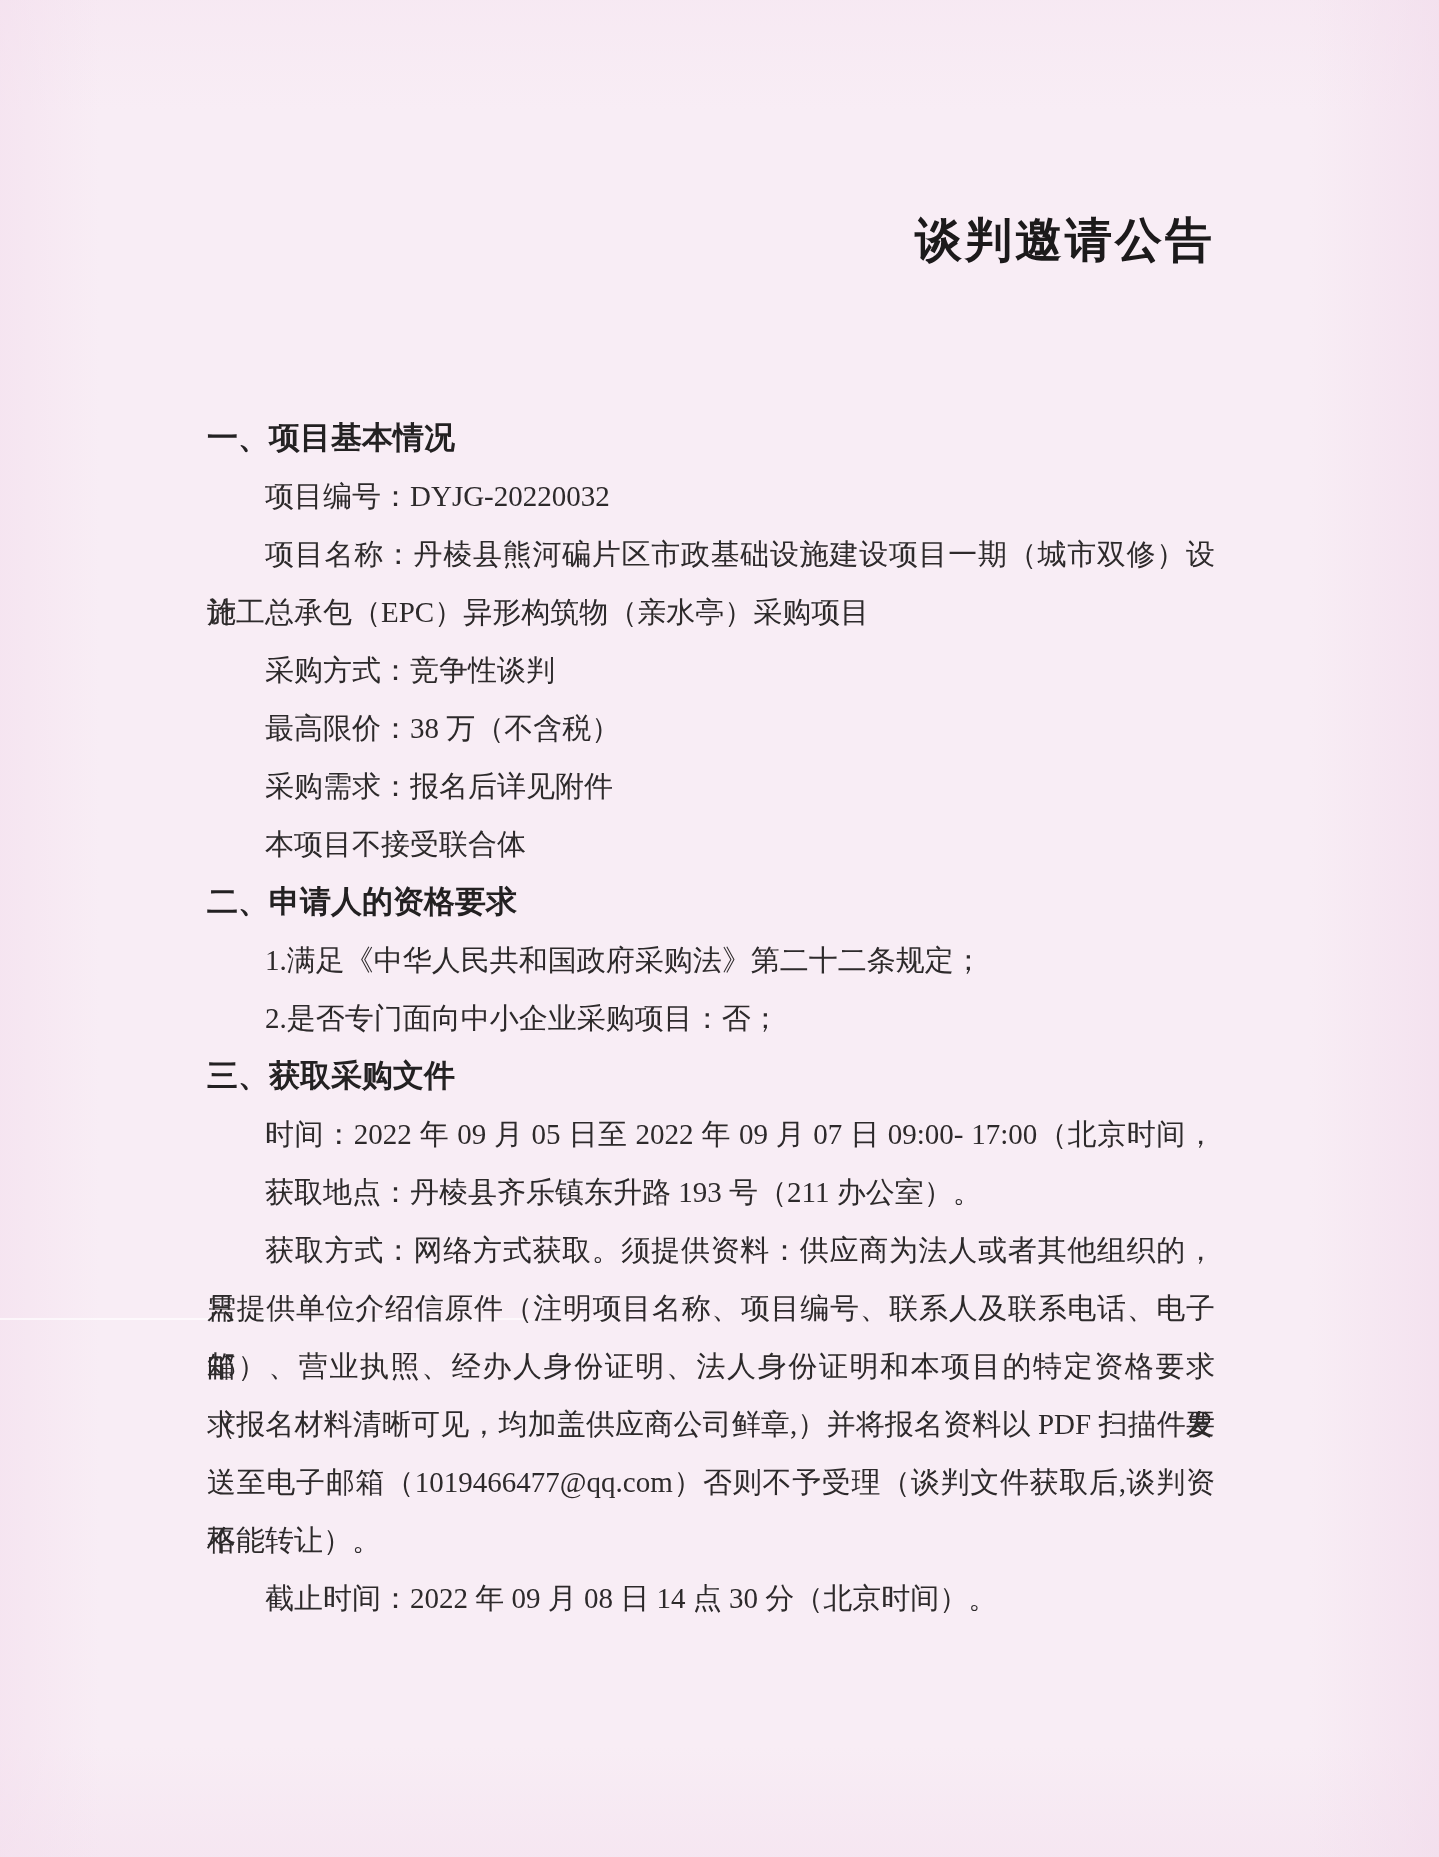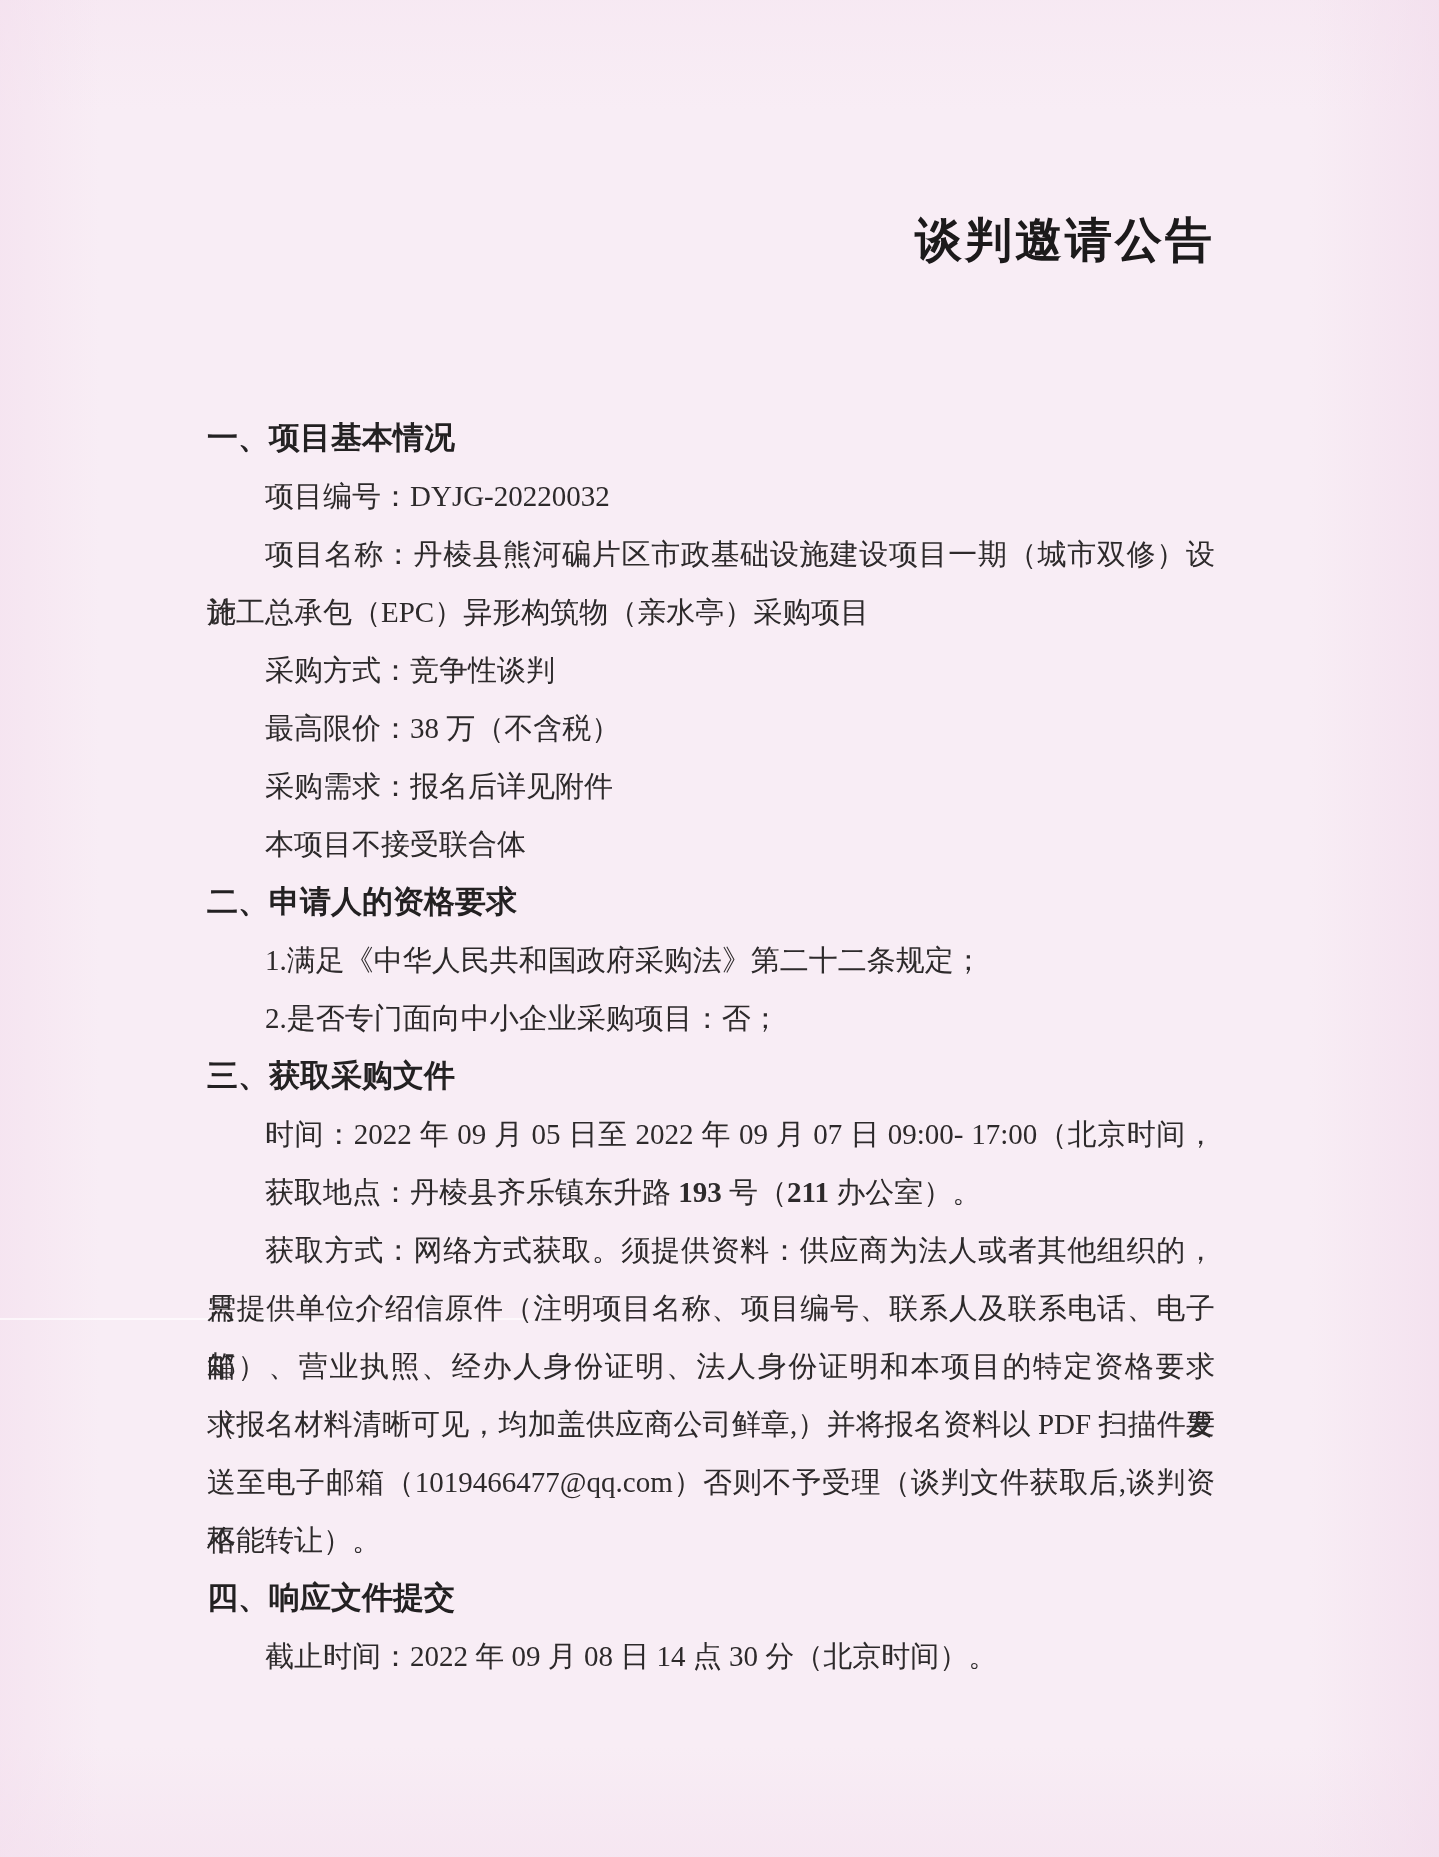--- a/index.html
+++ b/index.html
@@ -34,21 +34,21 @@
     white-space:nowrap;
   }
   .line.heading{
     font-family:"Liberation Sans",sans-serif;
     font-weight:bold;font-size:31px;color:#232122;
   }
   .line.indent{padding-left:58px;}
   
   .line.full{white-space:normal;text-align:justify;text-align-last:justify;}
   .line.full.indent{padding-left:0;text-indent:58px;}
-  .seg-bold{font-weight:bold;}
+  .seg-bold{font-weight:normal;}
 </style>
 </head>
 <body>
 
 <div class="page">
   <div class="page-tint"></div>
   <div class="scan-line"></div>
 
   <div class="title">谈判邀请公告</div>
 
@@ -66,17 +66,16 @@
       <div class="line indent">2.是否专门面向中小企业采购项目：否；</div>
       <div class="line heading">三、获取采购文件</div>
       <div class="line indent full">时间：2022 年 09 月 05 日至 2022 年 09 月 07 日 09:00- 17:00（北京时间，</div>
       <div class="line indent"><span>获取地点：丹棱县齐乐镇东升路 </span><span class="seg-bold">193</span><span> 号（</span><span class="seg-bold">211</span><span> 办公室）。</span></div>
       <div class="line indent full">获取方式：网络方式获取。须提供资料：供应商为法人或者其他组织的，只</div>
       <div class="line full">需提供单位介绍信原件（注明项目名称、项目编号、联系人及联系电话、电子邮</div>
       <div class="line full">箱）、营业执照、经办人身份证明、法人身份证明和本项目的特定资格要求（要</div>
       <div class="line full">求报名材料清晰可见，均加盖供应商公司鲜章,）并将报名资料以 PDF 扫描件发</div>
       <div class="line full">送至电子邮箱（1019466477@qq.com）否则不予受理（谈判文件获取后,谈判资格</div>
       <div class="line">不能转让）。</div>
-      <div class="line heading">四、响应文件提交</div>
       <div class="line indent">截止时间：2022 年 09 月 08 日 14 点 30 分（北京时间）。</div>
     </div>
 
 </div>
 
 </body></html>

